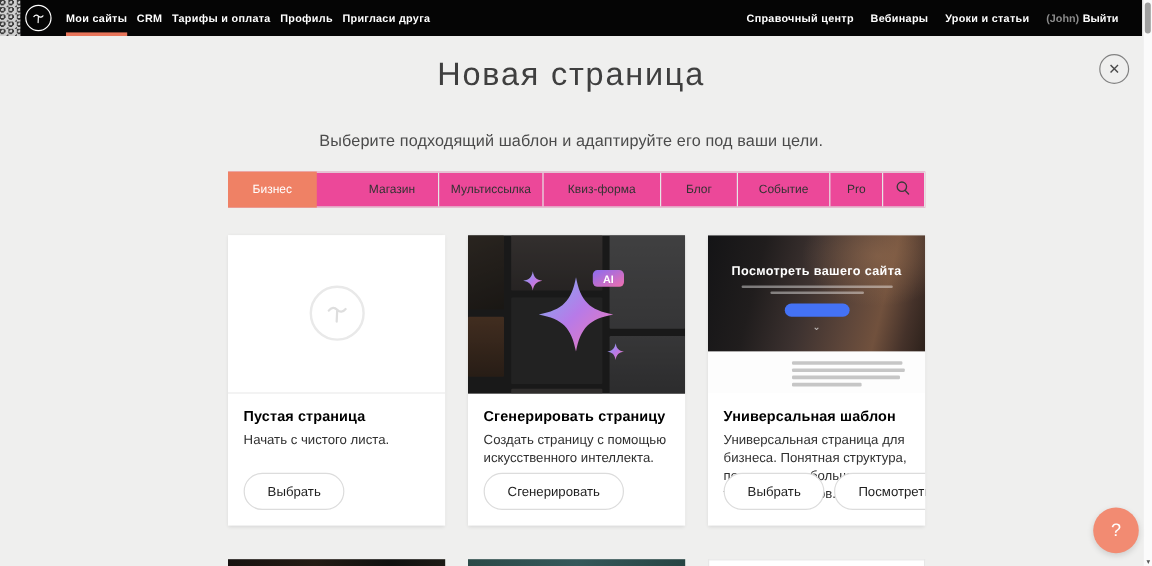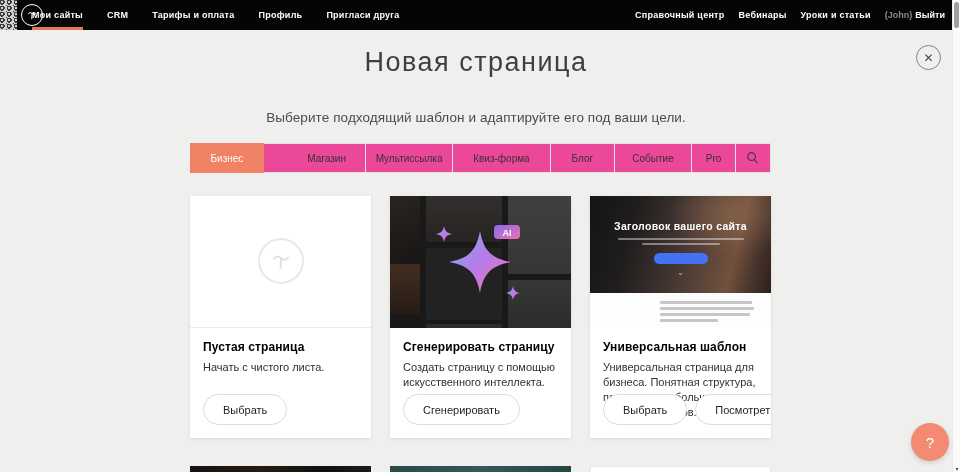--- a/index.html
+++ b/index.html
@@ -16,22 +16,22 @@
   .edge-pattern{
     position:absolute;left:0;top:0;width:17px;height:30px;
     background:
       repeating-radial-gradient(circle at 2px 2px, #cfcfcf 0 1.2px, #3a3a3a 1.2px 2.6px, #cfcfcf 2.6px 4px);
     background-size:7px 6px;
   }
   .logo-circle{
     position:absolute;left:21px;top:4px;width:22px;height:22px;border-radius:50%;
     border:1.4px solid #fff;box-sizing:border-box;display:flex;align-items:center;justify-content:center;
   }
-  .nav-left{display:flex;align-items:flex-end;gap:24px;margin-left:32px;}
-  .nav-right{display:flex;align-items:center;gap:14px;margin-left:auto;margin-right:7px;}
+  .nav-left{display:flex;align-items:flex-end;gap:8px;margin-left:55px;}
+  .nav-right{display:flex;align-items:center;gap:14px;margin-left:auto;margin-right:20px;}
   .nav-item{
     color:#fff;font-size:9px;font-weight:700;letter-spacing:.25px;cursor:pointer;
     position:relative;height:30px;display:flex;align-items:center;white-space:nowrap;
   }
   .nav-item.active::after{
     content:"";position:absolute;left:0;right:0;bottom:0;height:3px;background:#e8755a;
   }
   .nav-user{color:#8a8a8a;font-size:9px;font-weight:700;display:flex;align-items:center;gap:3px;white-space:nowrap;}
   .nav-user b{color:#fff;font-weight:700;cursor:pointer;}
   
@@ -246,21 +246,21 @@
     <div class="card-desc">Создать страницу с помощью искусственного интеллекта.</div>
     <div class="btn-row">
       <button class="pill-btn">Сгенерировать</button>
     </div>
   </div>
 </div>
 
 <div class="card c3">
   <div class="preview">
     <div class="hero">
-      <div class="hero-title">Заголовок вашего сайта</div>
+      <div class="hero-title">Посмотреть вашего сайта</div>
       <div class="hero-line hl1"></div>
       <div class="hero-line hl2"></div>
       <div class="hero-btn"></div>
       <div class="hero-chevron">⌄</div>
     </div>
     <div class="tpl-white">
       <div class="tpl-line tl1"></div>
       <div class="tpl-line tl2"></div>
       <div class="tpl-line tl3"></div>
       <div class="tpl-line tl4"></div>

